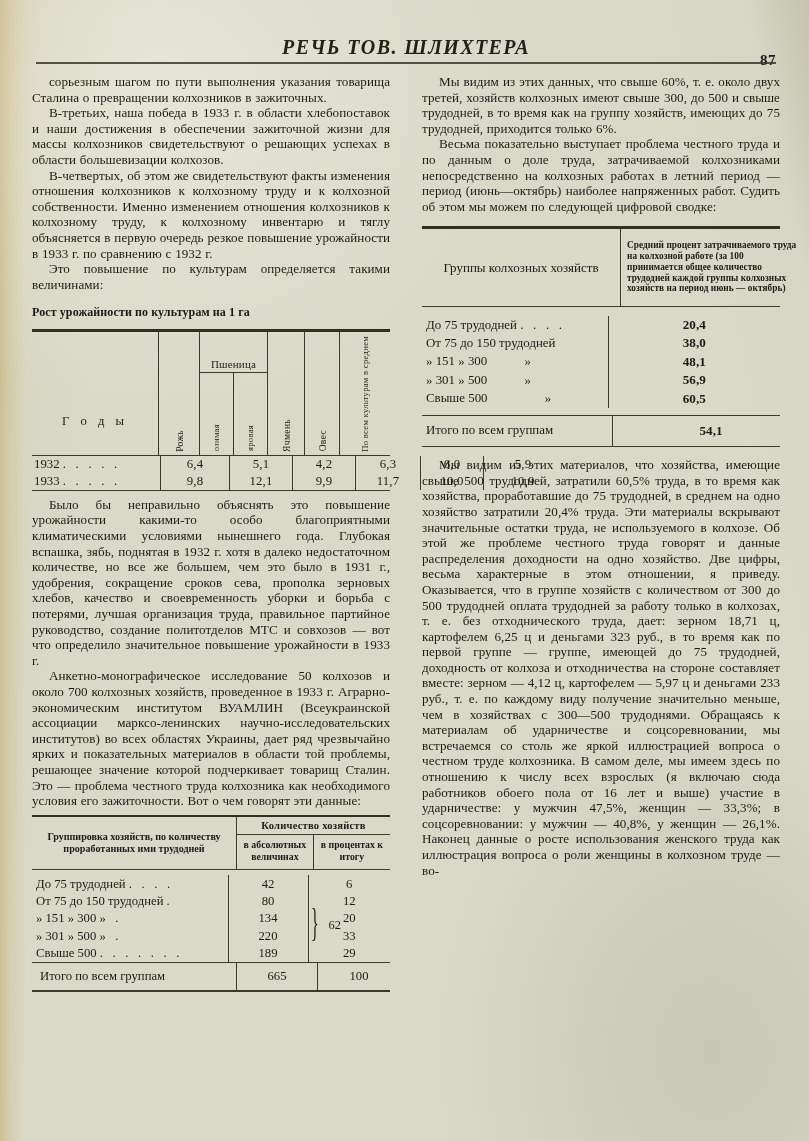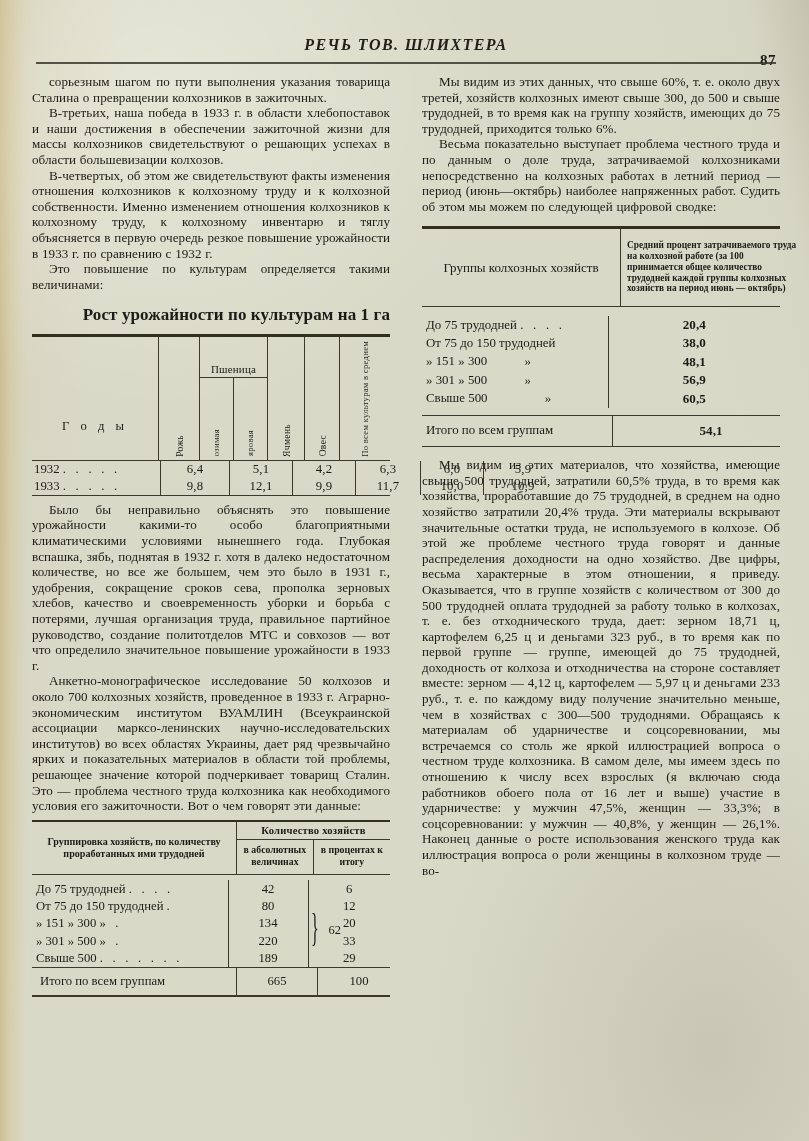--- a/index.html
+++ b/index.html
@@ -45,21 +45,21 @@
   
   .runhead {
     position: absolute;
     left: 36px; top: 36px; width: 740px;
     height: 22px;
   }
   .runhead .title {
     text-align: center;
     font-style: italic;
     font-weight: bold;
-    font-size: 16px;
+    font-size: 20px;
     letter-spacing: 1.4px;
     color: #222019;
   }
   .runhead .folio {
     position: absolute;
     right: 0; top: 16px;
     font-weight: bold;
     font-size: 15px;
     letter-spacing: .5px;
   }
@@ -89,23 +89,23 @@
     text-indent: 17px;
     letter-spacing: .05px;
     word-spacing: .4px;
     color: #1d1b16;
   }
   p.body + p.body { margin-top: 0px; }
 
   
   .tbl-caption {
     margin: 13px 0 9px 0;
-    font-size: 17px;
-    font-weight: bold;
-    text-align: right;
+    font-size: 12px;
+    font-weight: bold;
+    text-align: left;
     letter-spacing: .1px;
   }
   .rule-thick { height: 2.4px; background: #31301f; }
   .rule-thin  { height: 1.2px; background: #3b392c; }
 
   
   .yield-wrap { margin-top: 2px; }
   .yield {
     width: 100%;
     border-collapse: collapse;

